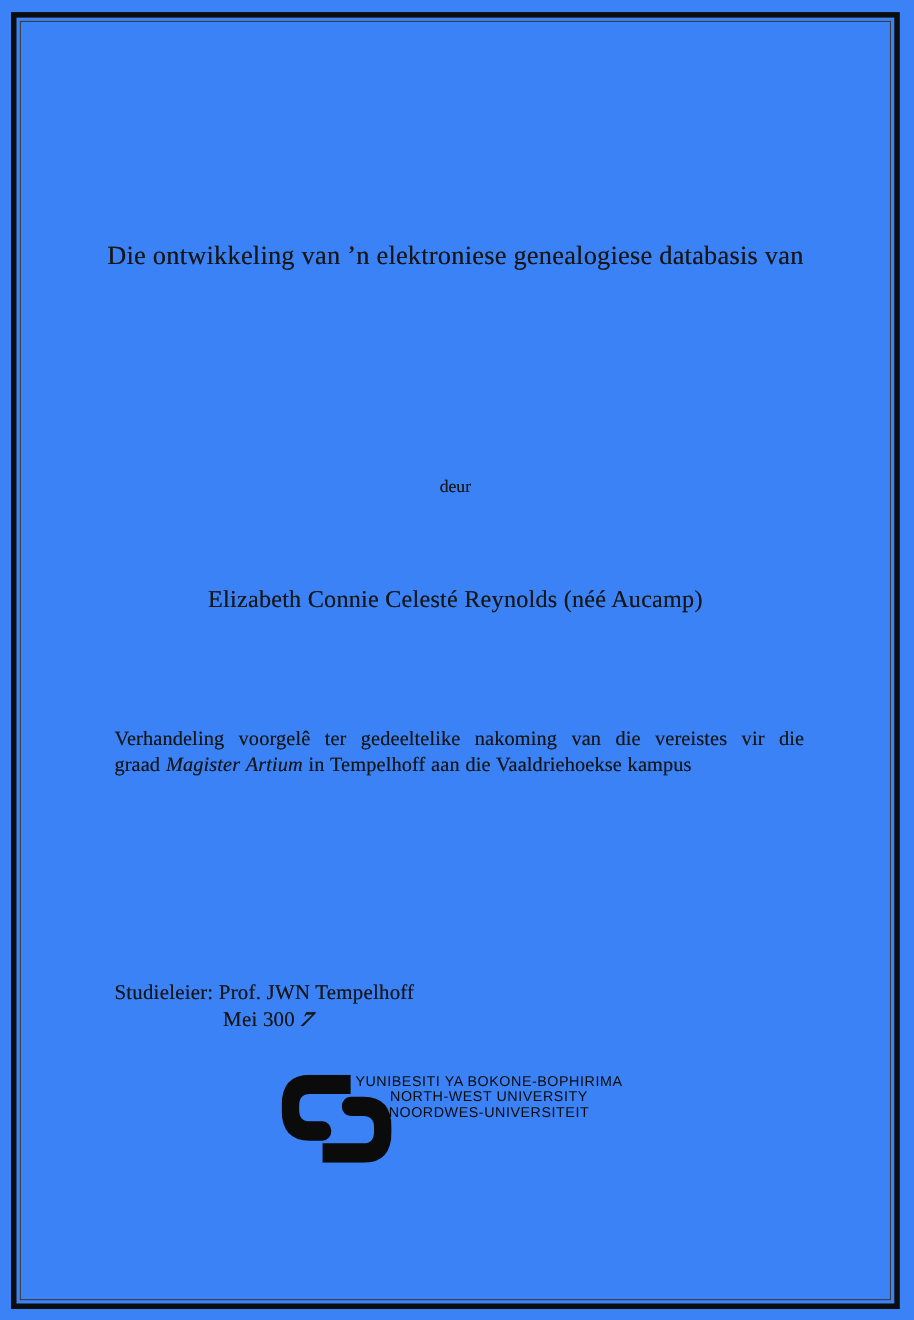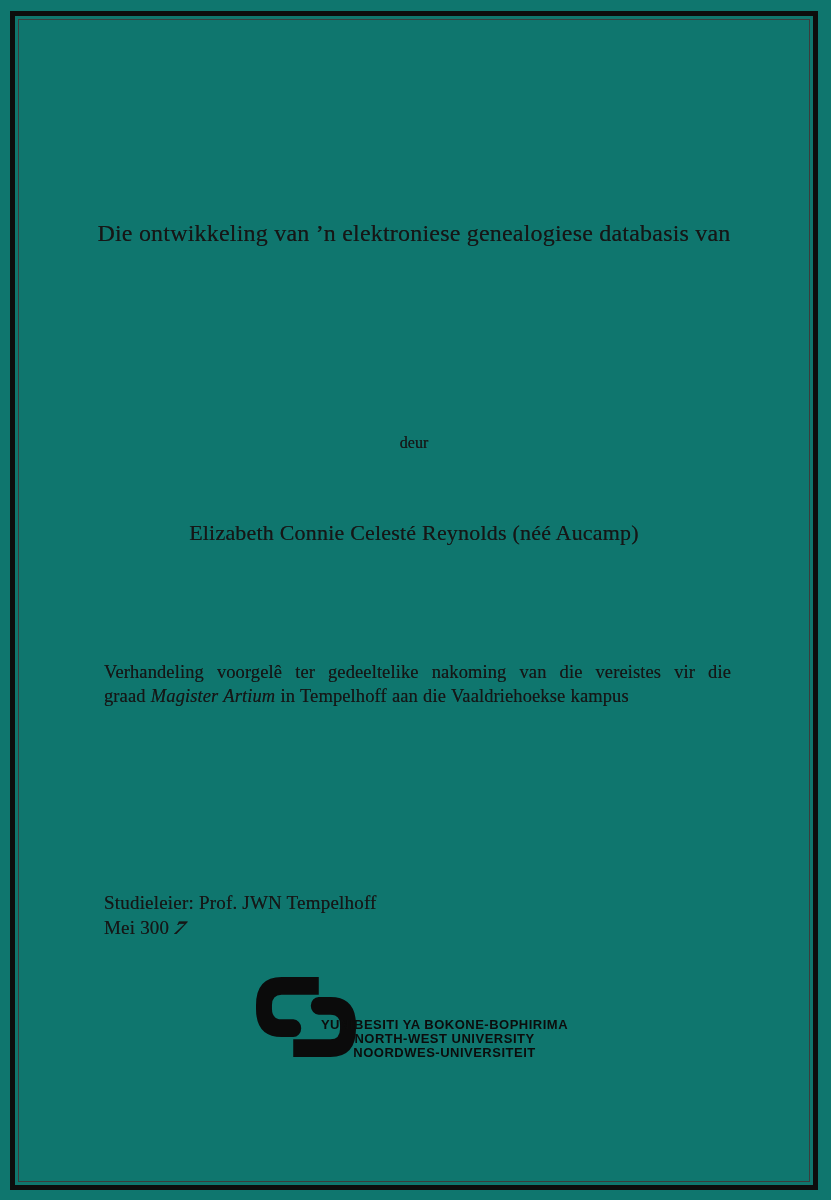--- a/index.html
+++ b/index.html
@@ -4,21 +4,21 @@
 <style>
   html,body{margin:0;padding:0;}
   body{
     width:831px;height:1200px;position:relative;
     background:#ffffff;
     font-family:"Liberation Serif","DejaVu Serif",serif;
     color:#161616;
     overflow:hidden;
   }
   .page{
-    position:absolute;inset:0;background:#0f766e;
+    position:absolute;inset:0;background:#3b82f6;
   }
   .frame-outer{
     position:absolute;left:10px;top:11px;right:13px;bottom:10px;
     border:5px solid #0d0d0d;
   }
   .frame-inner{
     position:absolute;left:18px;top:19px;right:21px;bottom:18px;
     border:1.5px solid #3c3c3c;
   }
   .txt{ text-shadow:0 0 .6px rgba(22,22,22,.65); }
@@ -26,50 +26,49 @@
   .title{
     position:absolute;top:213px;left:45px;right:48px;
     text-align:center;font-size:24px;line-height:41px;
     letter-spacing:.2px;
   }
   .byline{
     position:absolute;top:434px;left:0;right:3px;
     text-align:center;font-size:16px;
   }
   .author{
-    position:absolute;top:520px;left:0;right:3px;
+    position:absolute;top:532px;left:0;right:3px;
     text-align:center;font-size:22px;letter-spacing:.2px;
   }
   .statement{
     position:absolute;top:660px;left:104px;width:627px;
     font-size:18.5px;line-height:24px;letter-spacing:.1px;word-spacing:.5px;
   }
   .justified{ text-align:justify; text-align-last:justify; }
   .statement i{ font-style:italic;text-align:right; }
   .supervisor{
     position:absolute;top:891px;left:104px;
-    font-size:19px;line-height:24.5px;letter-spacing:.2px;
+    font-size:19px;line-height:24.5px;letter-spacing:.2px;text-align:center;
   }
   .seven{
     display:inline-block;
     transform:skewX(-26deg) scaleX(1.1);
     transform-origin:50% 100%;
     font-weight:bold;
   }
   .logo{ position:absolute;top:976px;left:256px; }
   .logo-mark{
     position:absolute;left:0;top:1px;width:100px;height:80px;display:block;
   }
   .logo-text{
     position:absolute;left:62px;top:0;width:253px;
     font-family:"Liberation Sans","DejaVu Sans",sans-serif;
     font-size:13px;line-height:14.2px;letter-spacing:.5px;
     text-align:center;white-space:nowrap;color:#0c0c0c;
-    font-weight:700;
-    margin-top:42px;
+    font-weight:400;
   }
 </style>
 </head>
 <body>
 
 <div class="page">
 
   <div class="frame-outer"></div>
   <div class="frame-inner"></div>
 

